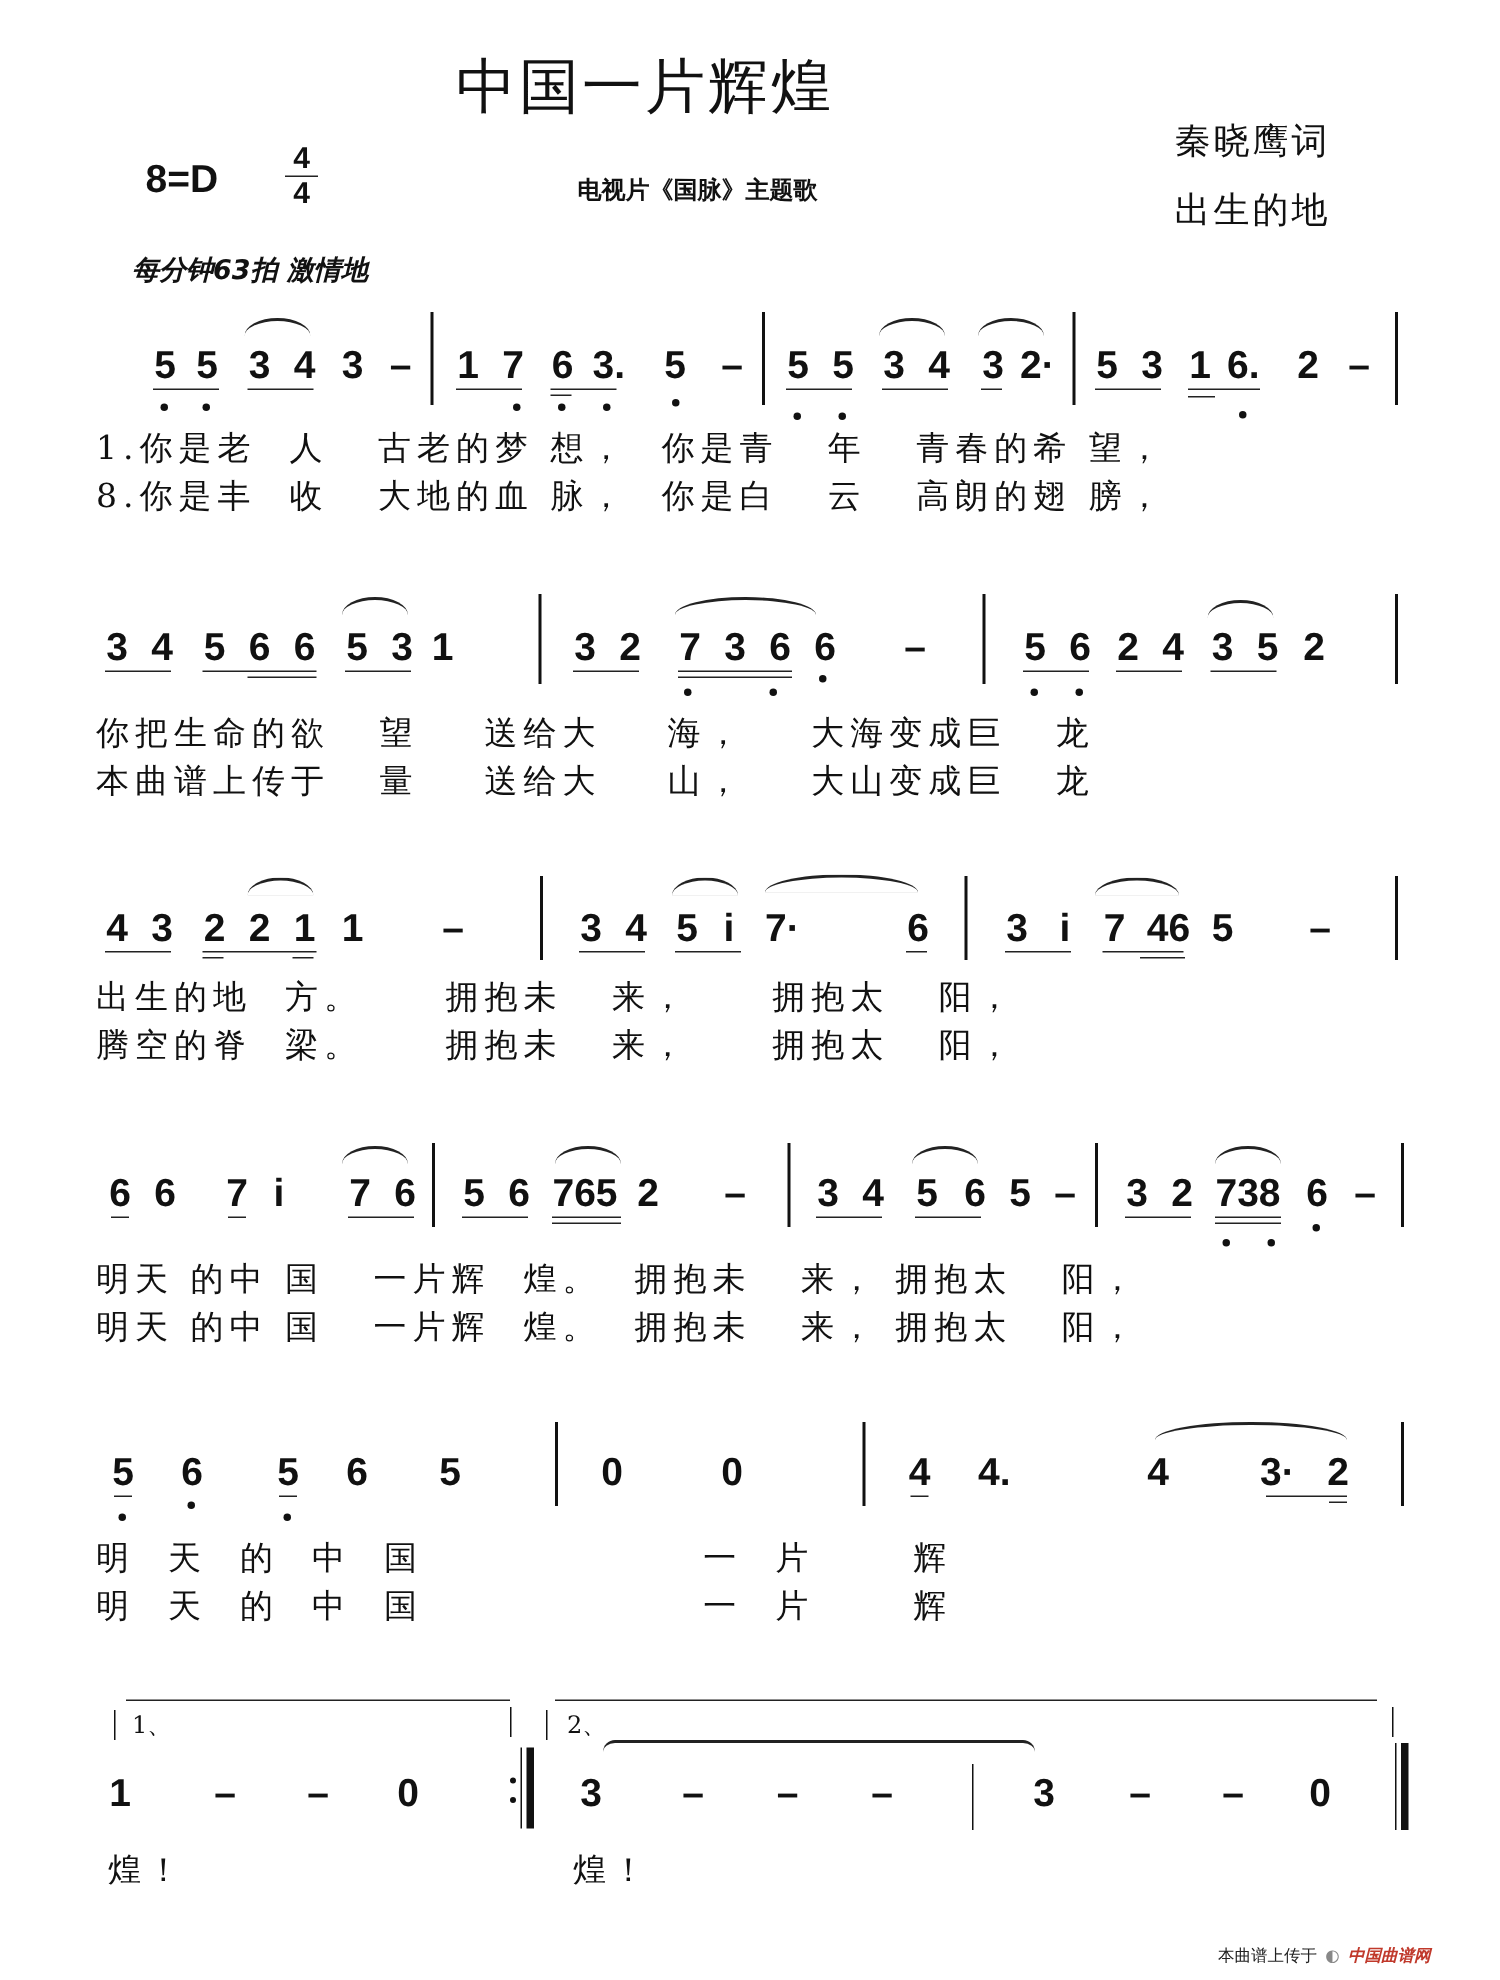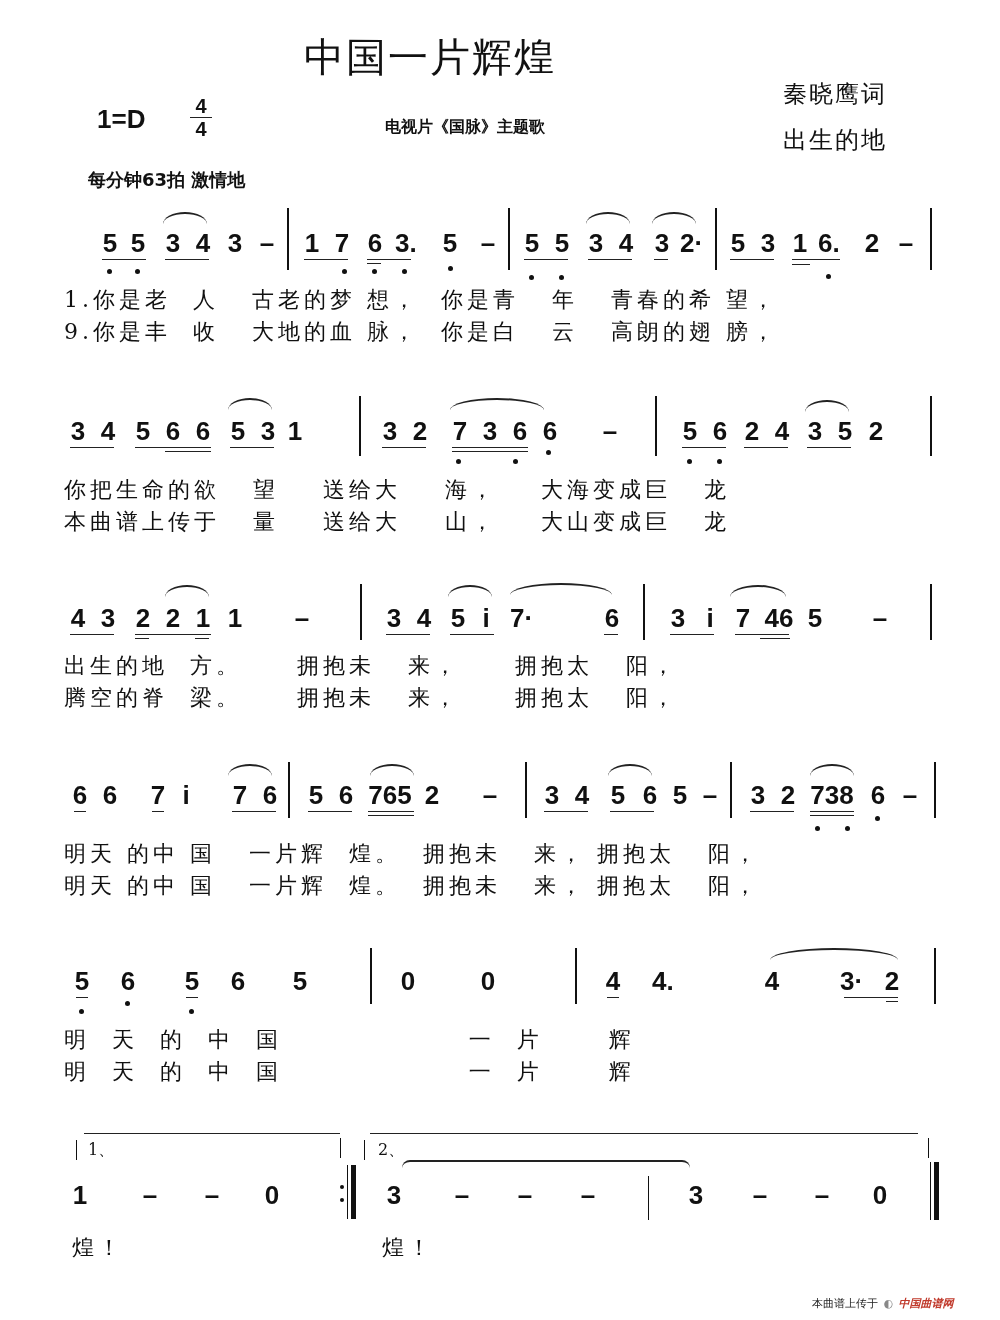--- a/index.html
+++ b/index.html
@@ -7,40 +7,40 @@
          font-family:"DejaVu Sans", sans-serif; color:#111; }
   .abs { position:absolute; }
   .title { left:0; width:860px; top:30px; text-align:center; font-size:40px; font-weight:400;
            font-family:"DejaVu Serif", serif; letter-spacing:2px; color:#111; }
   .key { left:97px; top:104px; font-size:26px; font-weight:700; font-family:"Liberation Sans", sans-serif; }
   .timesig { left:190px; top:96px; width:22px; text-align:center; font-size:20px; font-weight:700;
              font-family:"Liberation Sans", sans-serif; line-height:20px; }
   .timesig .line { border-top:1px solid #222; margin:1px 0; }
   .subtitle { left:385px; top:117px; font-size:16px; font-weight:700; }
   .credit { left:783px; font-size:24px; font-family:"DejaVu Serif", serif; letter-spacing:2px; }
-  .tempo { left:88px; top:168px; font-size:18px; font-weight:700; }
+  .tempo { left:88px; top:168px; font-size:18px; font-weight:700;font-style:italic; }
 
   .num { position:absolute; font-family:"Liberation Sans", sans-serif; font-weight:700; font-size:26px;
          line-height:26px; width:20px; text-align:center; color:#111; }
   .ul { position:absolute; height:0; border-top:1.5px solid #222; }
   .dot { position:absolute; width:5px; height:5px; border-radius:50%; background:#111; }
   .bar { position:absolute; width:0; border-left:2px solid #111; }
   .thick { position:absolute; width:5px; background:#111; }
   .slur { position:absolute; border-top:2px solid #222; border-radius:50% 50% 0 0 / 100% 100% 0 0; height:10px; }
   .lyr { position:absolute; font-family:"DejaVu Serif", serif; font-size:22px; line-height:24px; white-space:pre; letter-spacing:4px; color:#111; }
   .volta { position:absolute; border-top:1.5px solid #222; }
   .vlabel { position:absolute; font-family:"DejaVu Serif", serif; font-size:16px; }
   .footer { left:812px; top:1296px; font-size:11px; color:#222; }
   .footer b { color:#c0392b; font-style:italic; }
 </style>
 </head>
 <body>
 
 <div class="abs title">中国一片辉煌</div>
-<div class="abs key">1=D</div>
+<div class="abs key">8=D</div>
 <div class="abs timesig">
   <div>4</div>
   <div class="line"></div>
   <div>4</div>
 </div>
 <div class="abs subtitle">电视片《国脉》主题歌</div>
 <div class="abs credit" style="top:78px">秦晓鹰词</div>
 <div class="abs credit" style="top:124px">出生的地</div>
 <div class="abs tempo">每分钟63拍  激情地</div>
 
@@ -95,21 +95,21 @@
     <div class="num" style="left:818px;top:230px">6.</div>
   <div class="num" style="left:862px;top:230px">2</div>
     <div class="num" style="left:896px;top:230px">–</div>
   <div class="ul" style="left:730px;top:259px;width:44px"></div>
     <div class="ul" style="left:792px;top:259px;width:48px"></div>
     <div class="ul" style="left:792px;top:264px;width:18px"></div>
   <div class="dot" style="left:826px;top:274px"></div>
   <div class="bar" style="left:930px;top:208px;height:62px"></div>
 
   <div class="lyr" style="left:64px;top:288px">1.你是老  人   古老的梦 想，  你是青   年   青春的希 望，</div>
-  <div class="lyr" style="left:64px;top:320px">9.你是丰  收   大地的血 脉，  你是白   云   高朗的翅 膀，</div>
+  <div class="lyr" style="left:64px;top:320px">8.你是丰  收   大地的血 脉，  你是白   云   高朗的翅 膀，</div>
 </div>
 
 <div>
   <div class="slur" style="left:228px;top:398px;width:44px;"></div>
   <div class="slur" style="left:450px;top:398px;width:94px;"></div>
   <div class="slur" style="left:805px;top:400px;width:44px;"></div>
   <div class="num" style="left:68px;top:418px">3</div>
     <div class="num" style="left:98px;top:418px">4</div>
   <div class="num" style="left:133px;top:418px">5</div>
     <div class="num" style="left:163px;top:418px">6</div>

